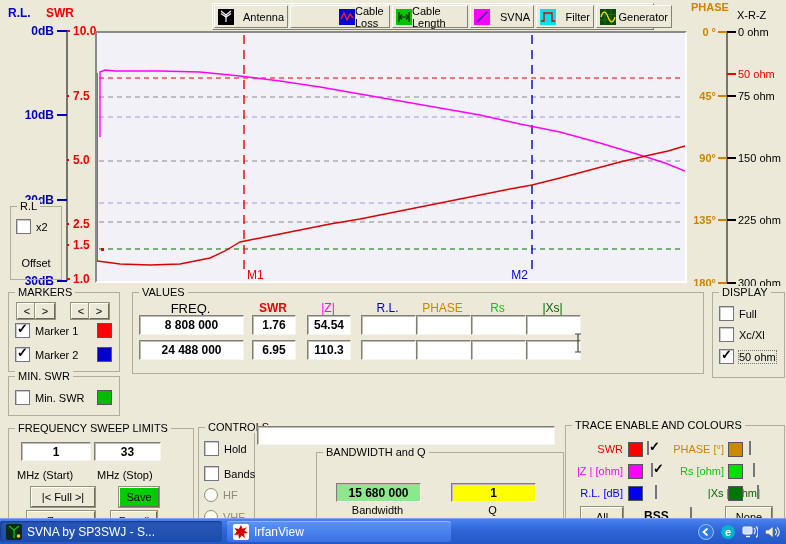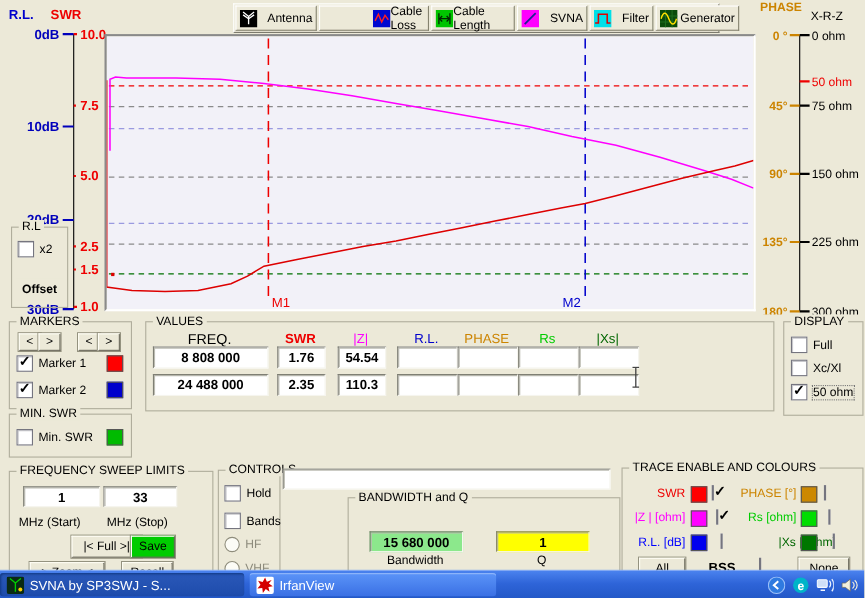--- a/index.html
+++ b/index.html
@@ -161,21 +161,21 @@
         <rect x="4" y="215" width="3" height="3" fill="#dd0000"></rect>
       </svg>
   </div>
 
   <div class="gb" style="left:10px;top:206px;width:50px;height:72px;">
     <span class="gt">R.L</span>
     <div class="row" style="left:5px;top:12px;">
       <span class="cb"></span>
       <span>x2</span>
     </div>
-    <div class="btn" style="left:3px;top:46px;width:42px;height:18px;border-color:transparent;box-shadow:none;font-weight:bold;">Offset</div>
+    <div class="btn" style="left:3px;top:46px;width:42px;height:18px;border-color:transparent;box-shadow:none;">Offset</div>
   </div>
 
   <div class="gb" style="left:8px;top:292px;width:110px;height:78px;">
     <span class="gt">MARKERS</span>
     <div class="btn" style="left:8px;top:10px;width:18px;height:14px;">&lt;</div>
     <div class="btn" style="left:26px;top:10px;width:18px;height:14px;">&gt;</div>
     <div class="btn" style="left:62px;top:10px;width:18px;height:14px;">&lt;</div>
     <div class="btn" style="left:80px;top:10px;width:18px;height:14px;">&gt;</div>
     <div class="row" style="left:6px;top:30px;">
       <span class="cb checked"></span>
@@ -210,21 +210,21 @@
 
     <div class="field" style="left:6px;top:22px;width:103px;height:18px;">8 808 000</div>
     <div class="field" style="left:119px;top:22px;width:42px;height:18px;">1.76</div>
     <div class="field" style="left:174px;top:22px;width:42px;height:18px;">54.54</div>
     <div class="field" style="left:228px;top:22px;width:53px;height:18px;"></div>
     <div class="field" style="left:283px;top:22px;width:53px;height:18px;"></div>
     <div class="field" style="left:338px;top:22px;width:53px;height:18px;"></div>
     <div class="field" style="left:393px;top:22px;width:53px;height:18px;"></div>
 
     <div class="field" style="left:6px;top:47px;width:103px;height:18px;">24 488 000</div>
-    <div class="field" style="left:119px;top:47px;width:42px;height:18px;">2.35</div>
+    <div class="field" style="left:119px;top:47px;width:42px;height:18px;">6.95</div>
     <div class="field" style="left:174px;top:47px;width:42px;height:18px;">110.3</div>
     <div class="field" style="left:228px;top:47px;width:53px;height:18px;"></div>
     <div class="field" style="left:283px;top:47px;width:53px;height:18px;"></div>
     <div class="field" style="left:338px;top:47px;width:53px;height:18px;"></div>
     <div class="field" style="left:393px;top:47px;width:53px;height:18px;"></div>
 
     <svg class="abs" style="left:440px;top:40px;" width="10" height="20">
         <g stroke="#444" stroke-width="1.2" fill="none">
           <path d="M2 1h6M2 19h6M5 1v18"></path>
         </g>
@@ -246,21 +246,21 @@
       <span class="focus-dotted">50 ohm</span>
     </div>
   </div>
 
   <div class="gb" style="left:8px;top:428px;width:184px;height:92px;">
     <span class="gt" style="font-size:11px;">FREQUENCY SWEEP LIMITS</span>
     <div class="field" style="left:12px;top:13px;width:68px;height:17px;">1</div>
     <div class="field" style="left:85px;top:13px;width:65px;height:17px;">33</div>
     <span class="abs" style="left:8px;top:40px;">MHz  (Start)</span>
     <span class="abs" style="left:88px;top:40px;">MHz  (Stop)</span>
-    <div class="btn" style="left:22px;top:58px;width:62px;height:18px;margin-left:34px;">|&lt; Full &gt;|</div>
+    <div class="btn" style="left:22px;top:58px;width:62px;height:18px;">|&lt; Full &gt;|</div>
     <div class="btn" style="left: 110px; top: 58px; width: 38px; height: 18px; background-color: rgb(0, 204, 0);">Save</div>
     <div class="btn" style="left:18px;top:82px;width:66px;height:17px;">&gt; Zoom &lt;</div>
     <div class="btn" style="left:102px;top:82px;width:44px;height:17px;">Recall</div>
   </div>
 
   <div class="gb" style="left:198px;top:427px;width:55px;height:91px;">
     <span class="gt">CONTROLS</span>
     <div class="row" style="left:5px;top:13px;">
       <span class="cb"></span>
       <span>Hold</span>

